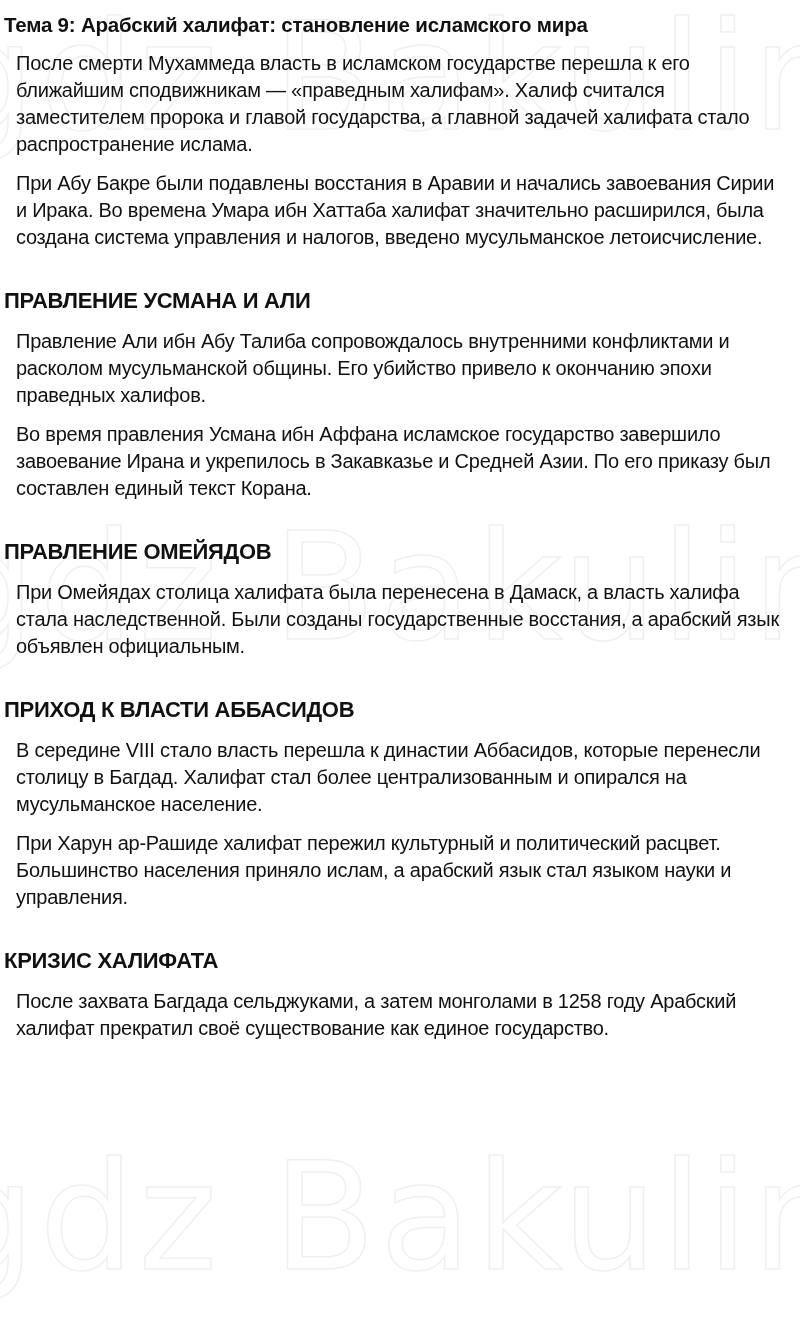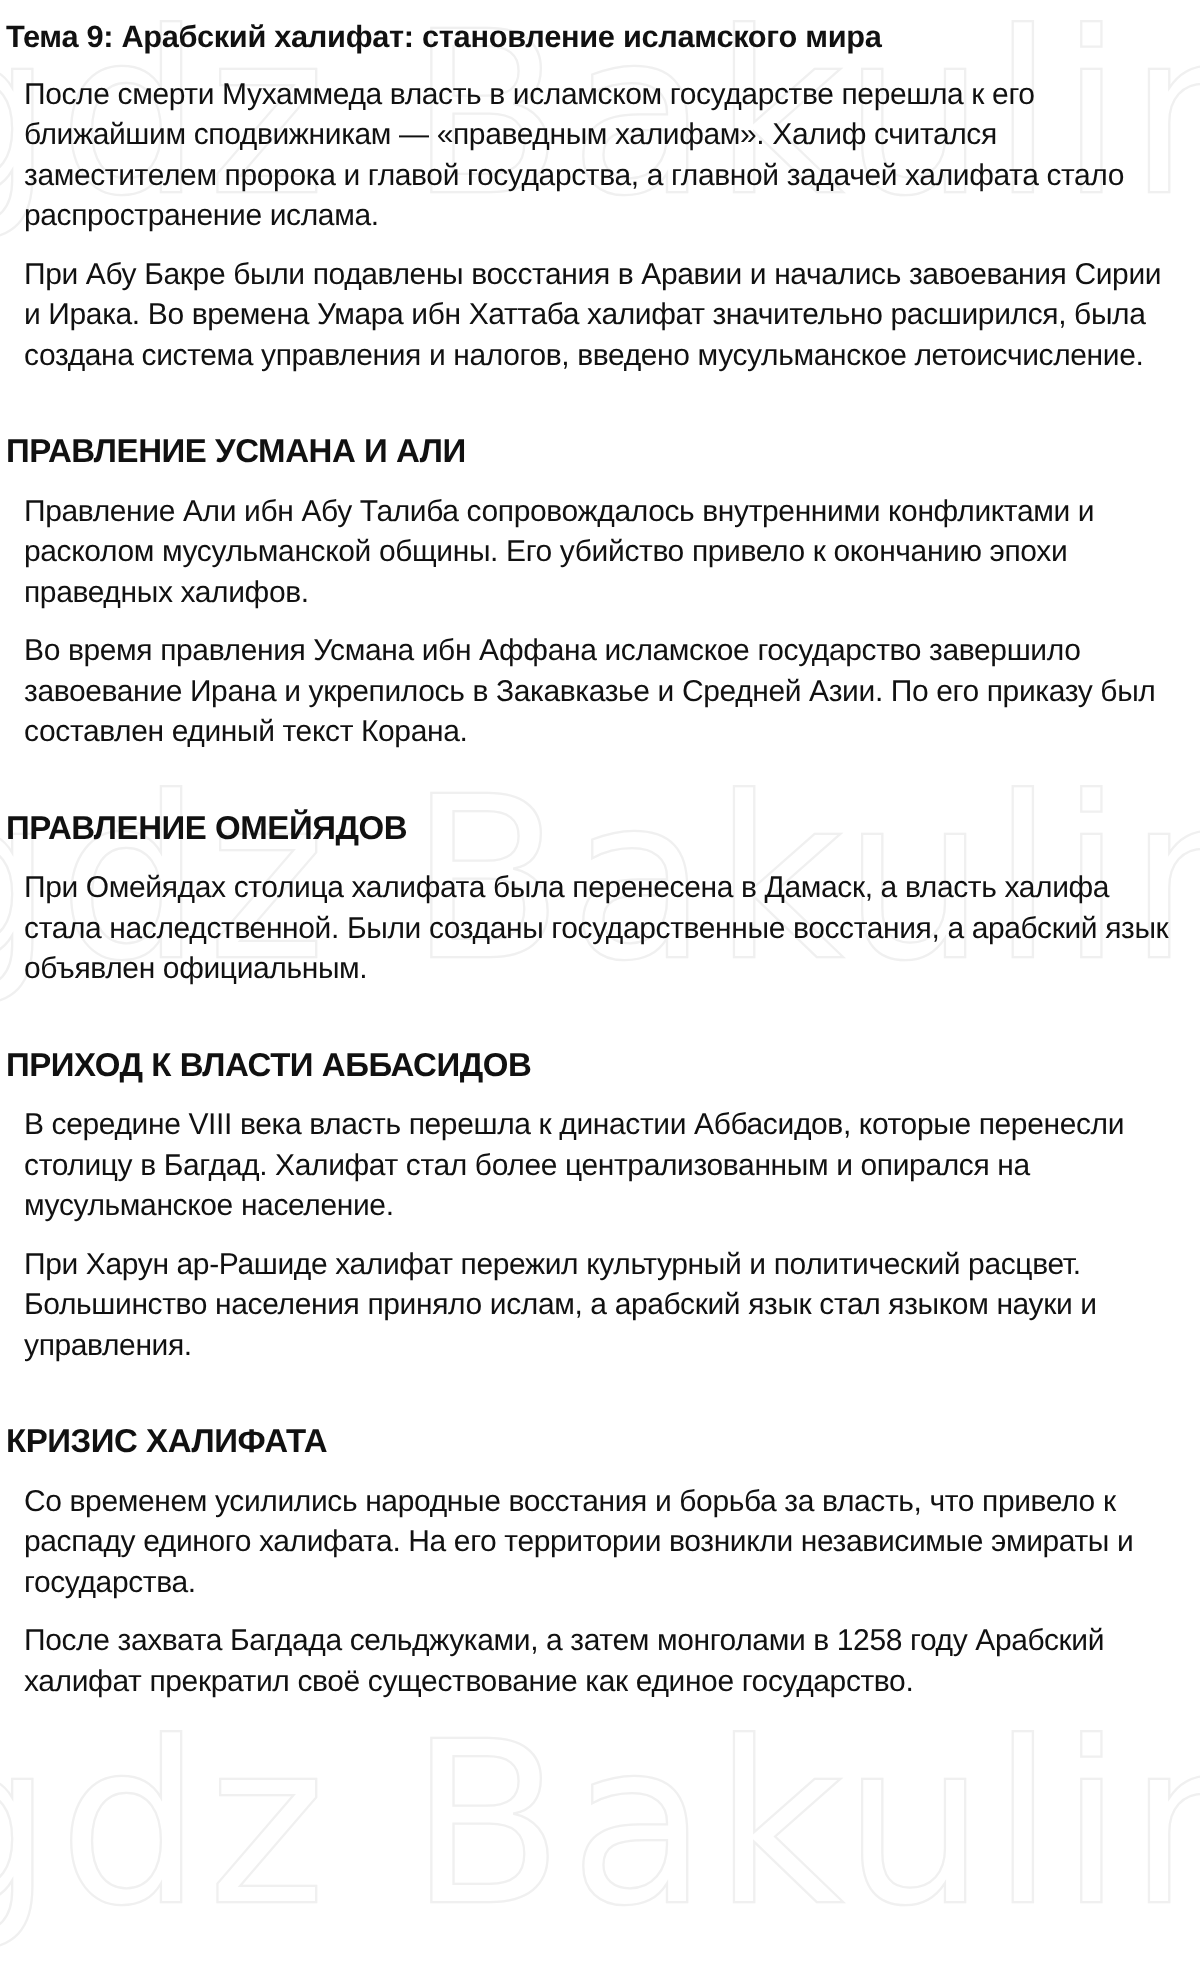--- a/index.html
+++ b/index.html
@@ -58,22 +58,21 @@
     <p>Во время правления Усмана ибн Аффана исламское государство завершило завоевание Ирана и укрепилось в Закавказье и Средней Азии. По его приказу был составлен единый текст Корана.</p>
   </section>
 
   <section class="section gap">
     <h2>ПРАВЛЕНИЕ ОМЕЙЯДОВ</h2>
     <p>При Омейядах столица халифата была перенесена в Дамаск, а власть халифа стала наследственной. Были созданы государственные восстания, а арабский язык объявлен официальным.</p>
   </section>
 
   <section class="section gap">
     <h2>ПРИХОД К ВЛАСТИ АББАСИДОВ</h2>
-    <p>В середине VIII века власть перешла к династии Аббасидов, которые перенесли столицу в Багдад. Халифат стал более централизованным и опирался на мусульманское население.</p>
+    <p>В середине VIII стало власть перешла к династии Аббасидов, которые перенесли столицу в Багдад. Халифат стал более централизованным и опирался на мусульманское население.</p>
     <p>При Харун ар-Рашиде халифат пережил культурный и политический расцвет. Большинство населения приняло ислам, а арабский язык стал языком науки и управления.</p>
   </section>
 
   <section class="section gap">
     <h2>КРИЗИС ХАЛИФАТА</h2>
-    <p>Со временем усилились народные восстания и борьба за власть, что привело к распаду единого халифата. На его территории возникли независимые эмираты и государства.</p>
     <p>После захвата Багдада сельджуками, а затем монголами в 1258 году Арабский халифат прекратил своё существование как единое государство.</p>
   </section>
 </div>
 
 </body></html>

